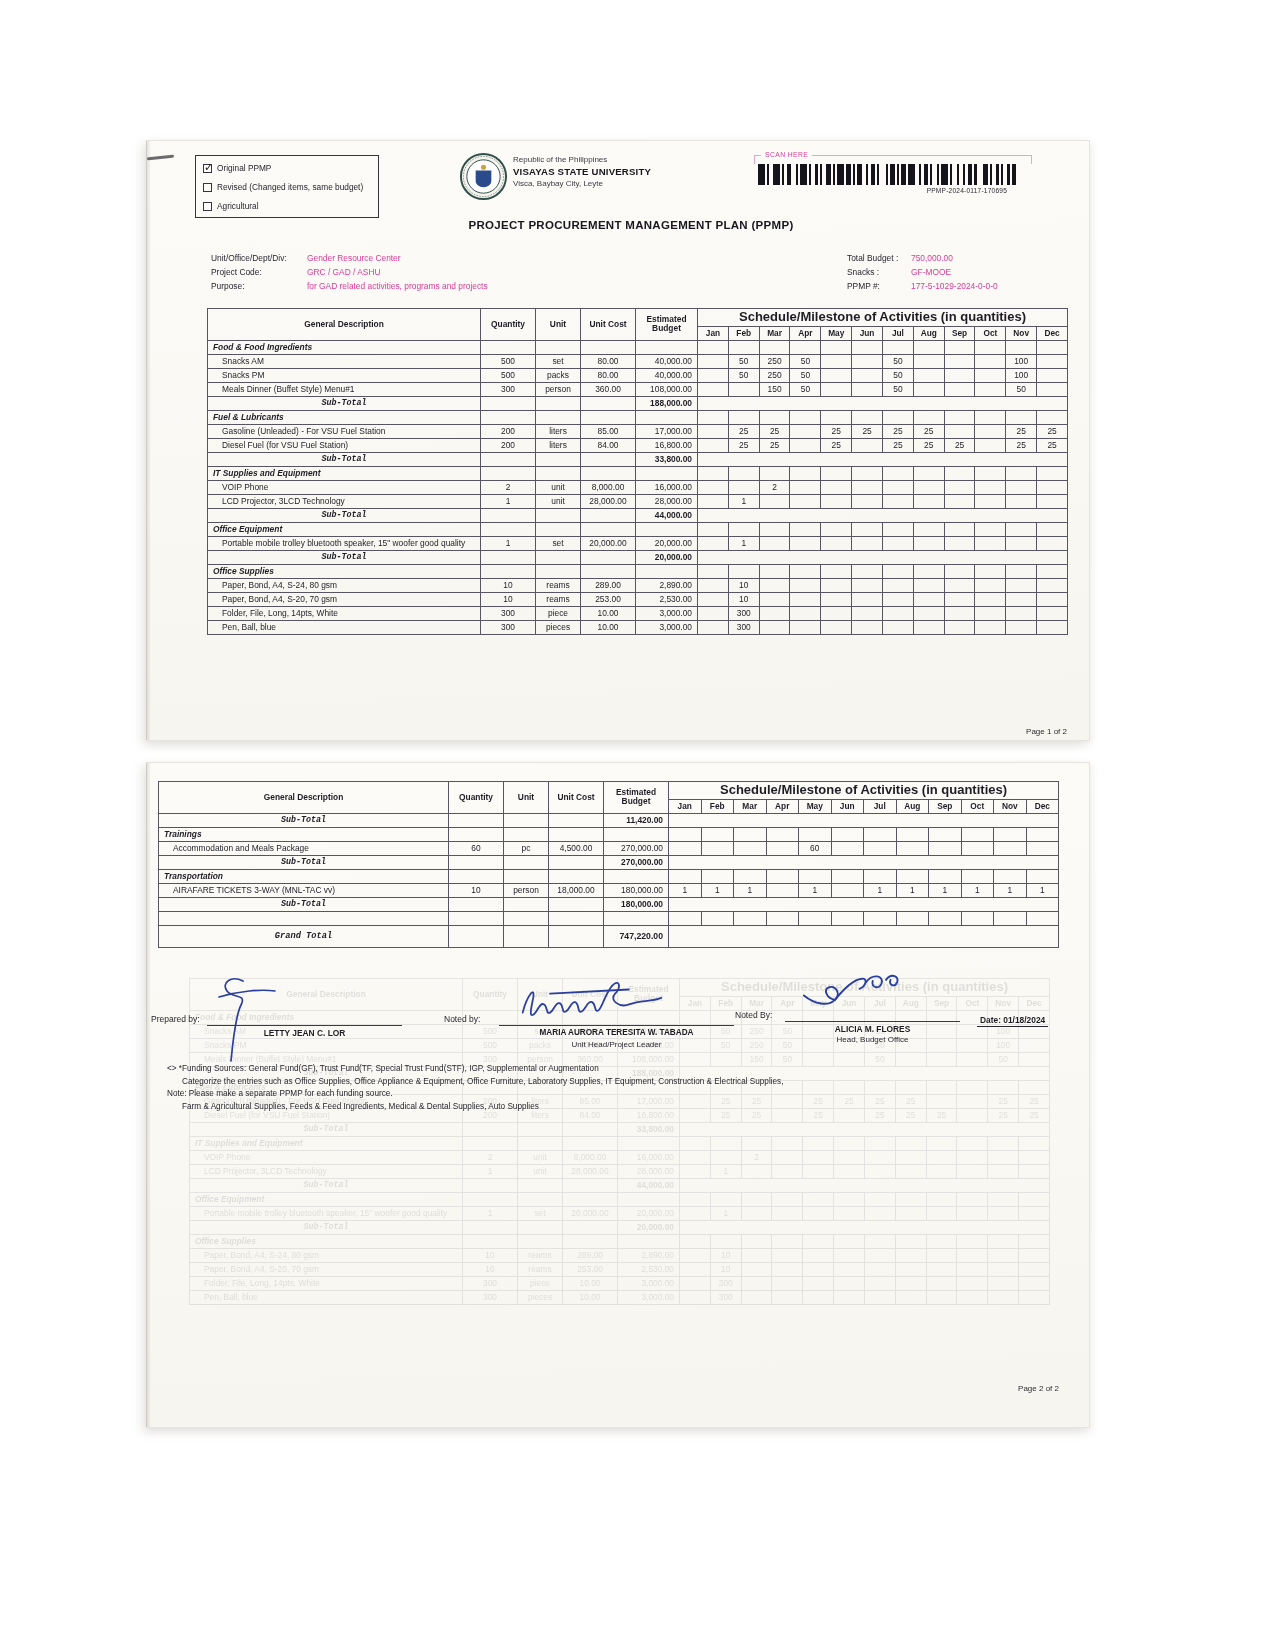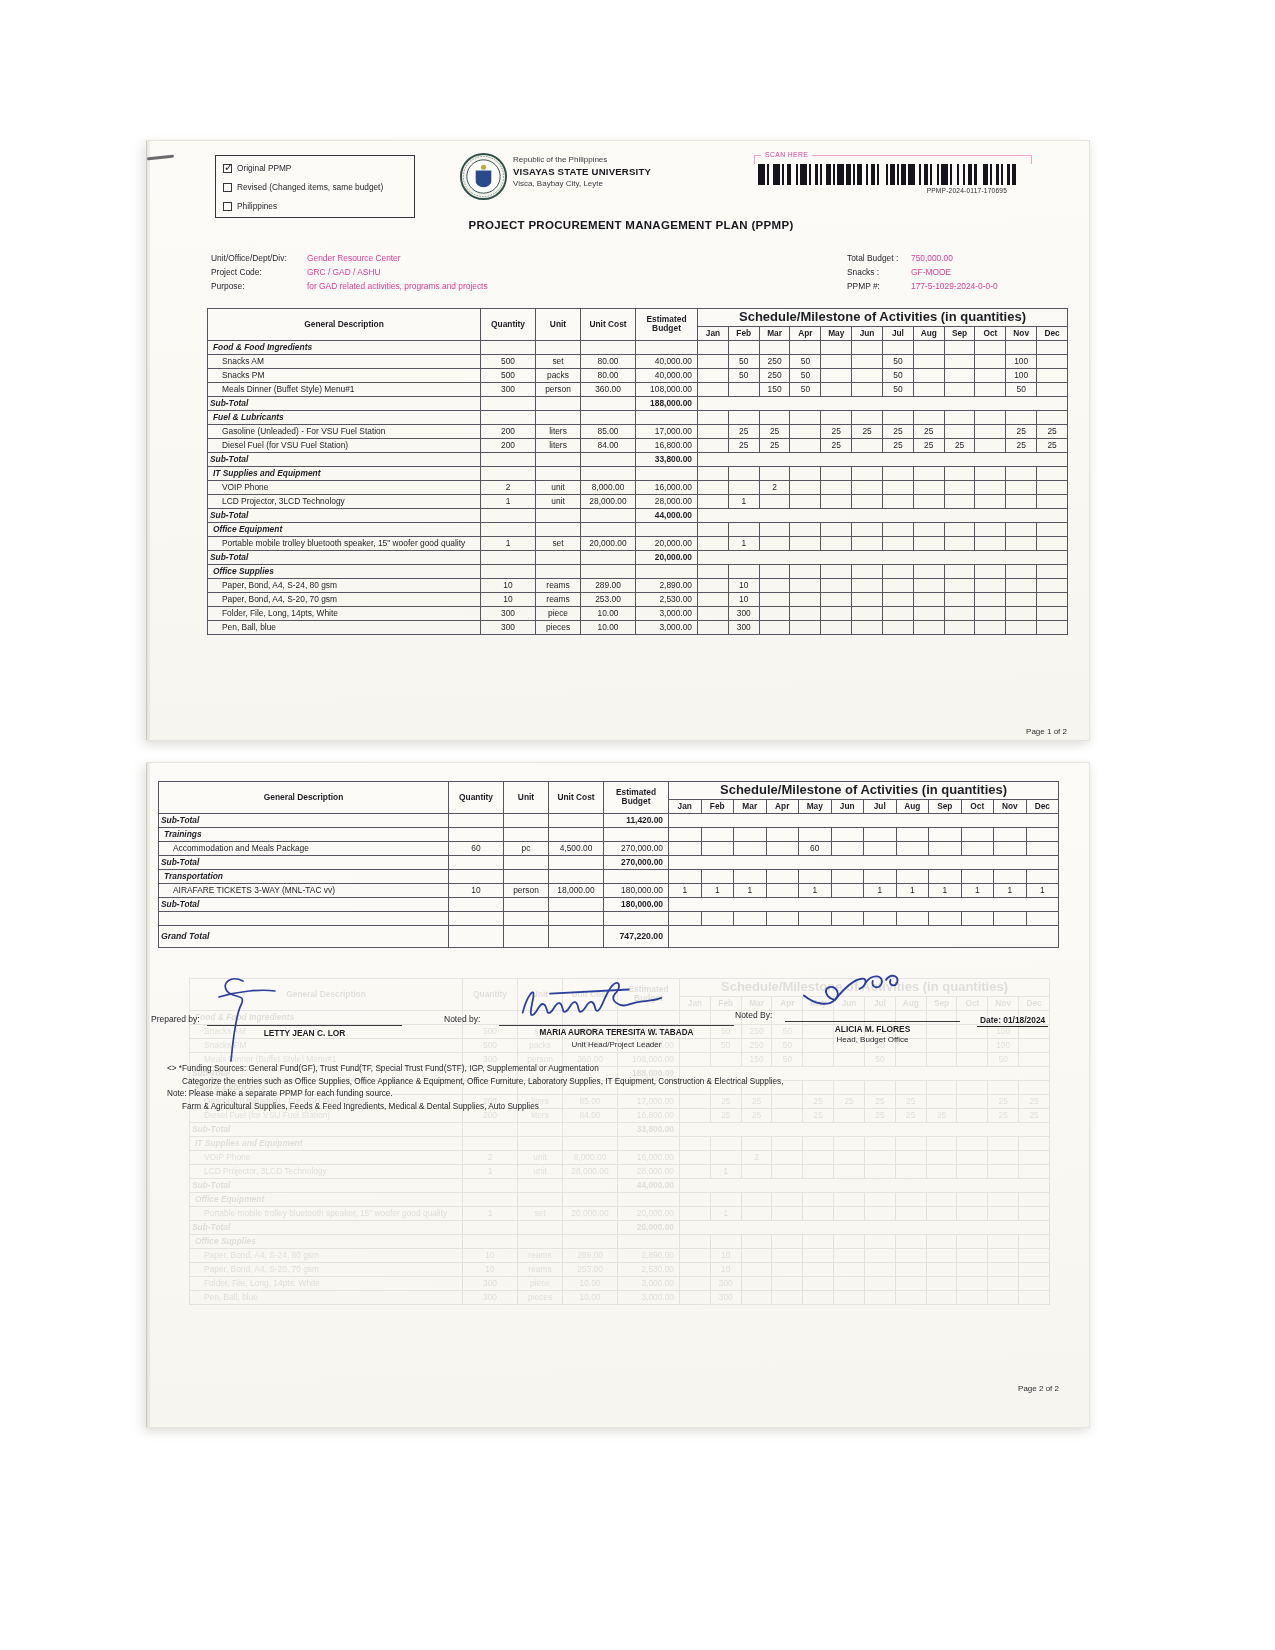--- a/index.html
+++ b/index.html
@@ -12,21 +12,21 @@
           box-shadow:-5px 4px 10px rgba(110,105,95,.14), 2px 3px 8px rgba(110,105,95,.10); }
   .page::before { content:""; position:absolute; left:-1px; top:0; bottom:0; width:5px;
           background:linear-gradient(90deg, rgba(95,90,80,.20), rgba(95,90,80,0)); pointer-events:none; }
   #page1 { top:140px; height:601px; }
   #page2 { top:762px; height:666px; }
 
   .artifact-dash { position:absolute; left:0px; top:15px; width:27px; height:3px;
           background:#3c3c40; border-radius:2px; transform:rotate(-6deg); opacity:.75; }
 
   
-  .cb-panel { position:absolute; left:68px; top:14px; width:200px; height:63px;
+  .cb-panel { position:absolute; left:48px; top:14px; width:184px; height:63px;
           border:1.2px solid #34343d; padding:7px 7px 6px 7px;
           display:flex; flex-direction:column; justify-content:space-between; }
   .cb-row { display:flex; align-items:center; gap:5px; font-size:8.3px; color:#26262c; }
   .cb-box { width:9px; height:9px; border:1px solid #34343d; position:relative; flex:none; background:#fdfcf9; }
   .cb-box.checked::after { content:"\2713"; position:absolute; left:0px; top:-4px; font-size:11px; color:#23232a; }
 
   
   .seal { position:absolute; left:312px; top:11px; width:49px; height:49px; }
   .univ { position:absolute; left:366px; top:14px; font-size:8px; line-height:1.35; color:#3a3a42; }
   .univ-name { font-size:9.6px; font-weight:bold; color:#17171d; letter-spacing:.2px; }
@@ -62,21 +62,21 @@
   table.ppmp { border-collapse:collapse; table-layout:fixed; border:1.5px solid #3f3f4a; background:transparent; }
   .ppmp th, .ppmp td { border:1px solid #565662; font-size:8.4px; padding:1px 2px; height:14px;
           color:#1d1d24; overflow:hidden; vertical-align:middle; }
   .ppmp thead th { font-weight:bold; text-align:center; line-height:1.15; }
   .ppmp th.sched-title { font-size:13px; white-space:nowrap; }
   .ppmp th.month { font-size:8.3px; }
   .ppmp td.desc { text-align:left; padding-left:14px; line-height:1.2; }
   .ppmp tr.section-row td.desc { font-weight:bold; font-style:italic; padding-left:5px; }
   .ppmp td.num { text-align:center; }
   .ppmp td.budget { text-align:right; padding-right:5px; }
-  .ppmp tr.subtotal-row td.desc, .ppmp tr.grand-row td.desc { text-align:left; font-weight:bold; font-style:italic; padding-left:2px; }
+  .ppmp tr.subtotal-row td.desc, .ppmp tr.grand-row td.desc { text-align:center; font-weight:bold; font-style:italic; padding-left:2px;font-family:Liberation Mono, monospace; }
   .ppmp tr.subtotal-row td.budget, .ppmp tr.grand-row td.budget { font-weight:bold; }
   .ppmp tr.grand-row td { height:22px; font-size:8.7px; }
   #table1 { position:absolute; left:60px; top:167px; width:860px; }
   #table2 { position:absolute; left:11px; top:18px; width:900px; z-index:1; }
   #ghost-table { width:860px; }
 
   .pagenum { position:absolute; font-size:8px; color:#2e2e35; text-align:right; }
   .p1 { left:0; top:586px; width:920px; }
   .p2 { left:0; top:621px; width:912px; z-index:1; }
 
@@ -125,21 +125,21 @@
       <div class="cb-row">
         <span class="cb-box checked"></span>
         <span>Original PPMP</span>
       </div>
       <div class="cb-row">
         <span class="cb-box"></span>
         <span>Revised (Changed items, same budget)</span>
       </div>
       <div class="cb-row">
         <span class="cb-box"></span>
-        <span>Philippines</span>
+        <span>Agricultural</span>
       </div>
     </div>
 
     <svg class="seal" viewBox="0 0 50 50">
       <circle cx="25" cy="25" r="23" fill="#f6f4ee" stroke="#31504a" stroke-width="2"></circle>
       <circle cx="25" cy="25" r="20.5" fill="none" stroke="#31504a" stroke-width="0.6" stroke-dasharray="1.6 1.3"></circle>
       <circle cx="25" cy="25" r="17" fill="#ffffff" stroke="#31504a" stroke-width="1"></circle>
       <path d="M17,19 h16 v10 a8,6.5 0 0 1 -8,7 a8,6.5 0 0 1 -8,-7 z" fill="#2a4a8c"></path>
       <circle cx="25" cy="15.5" r="2.6" fill="#c9a43c"></circle>
     </svg>

